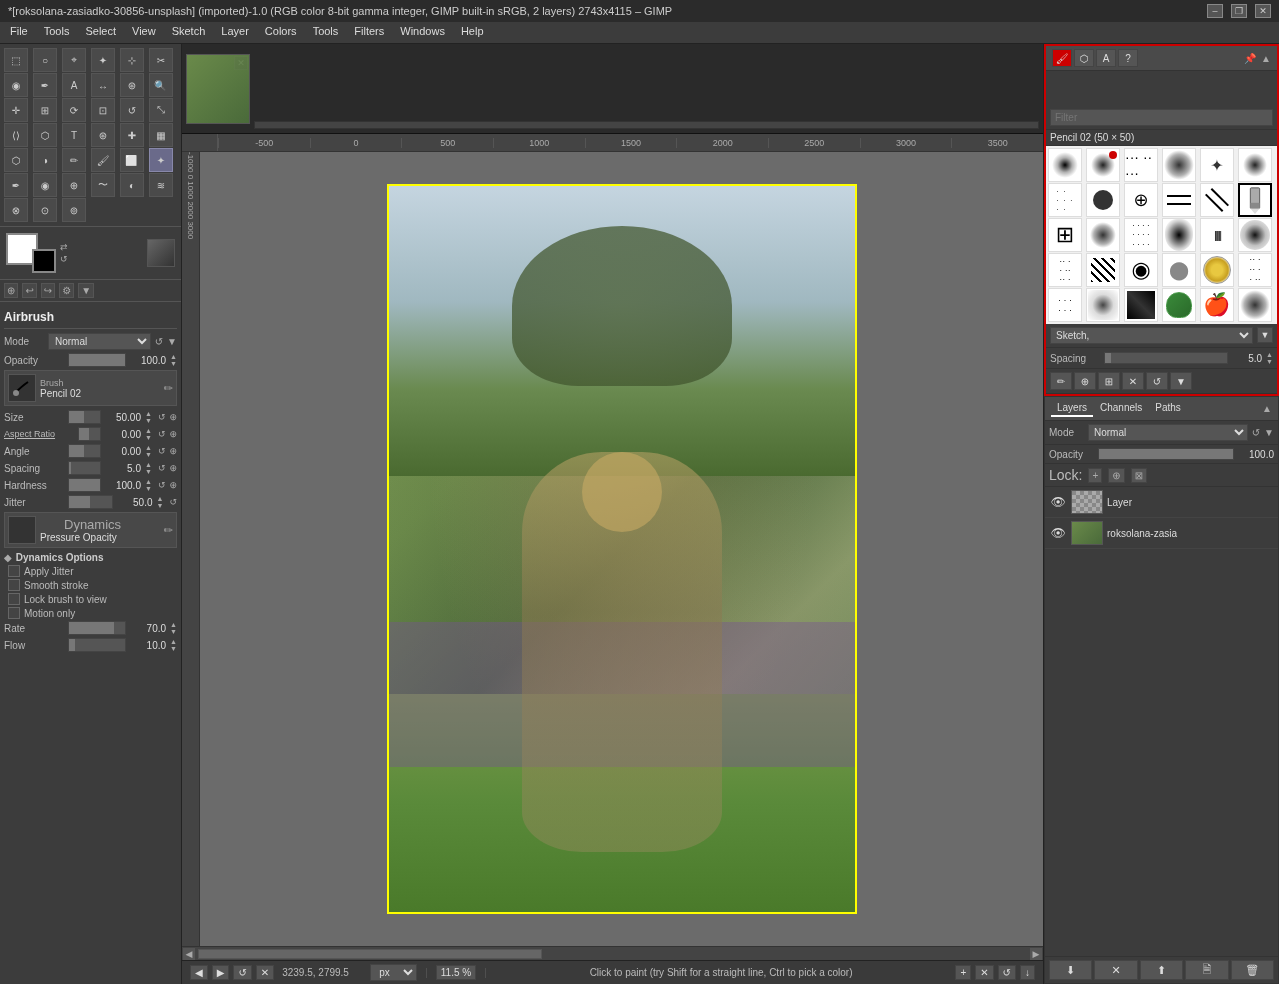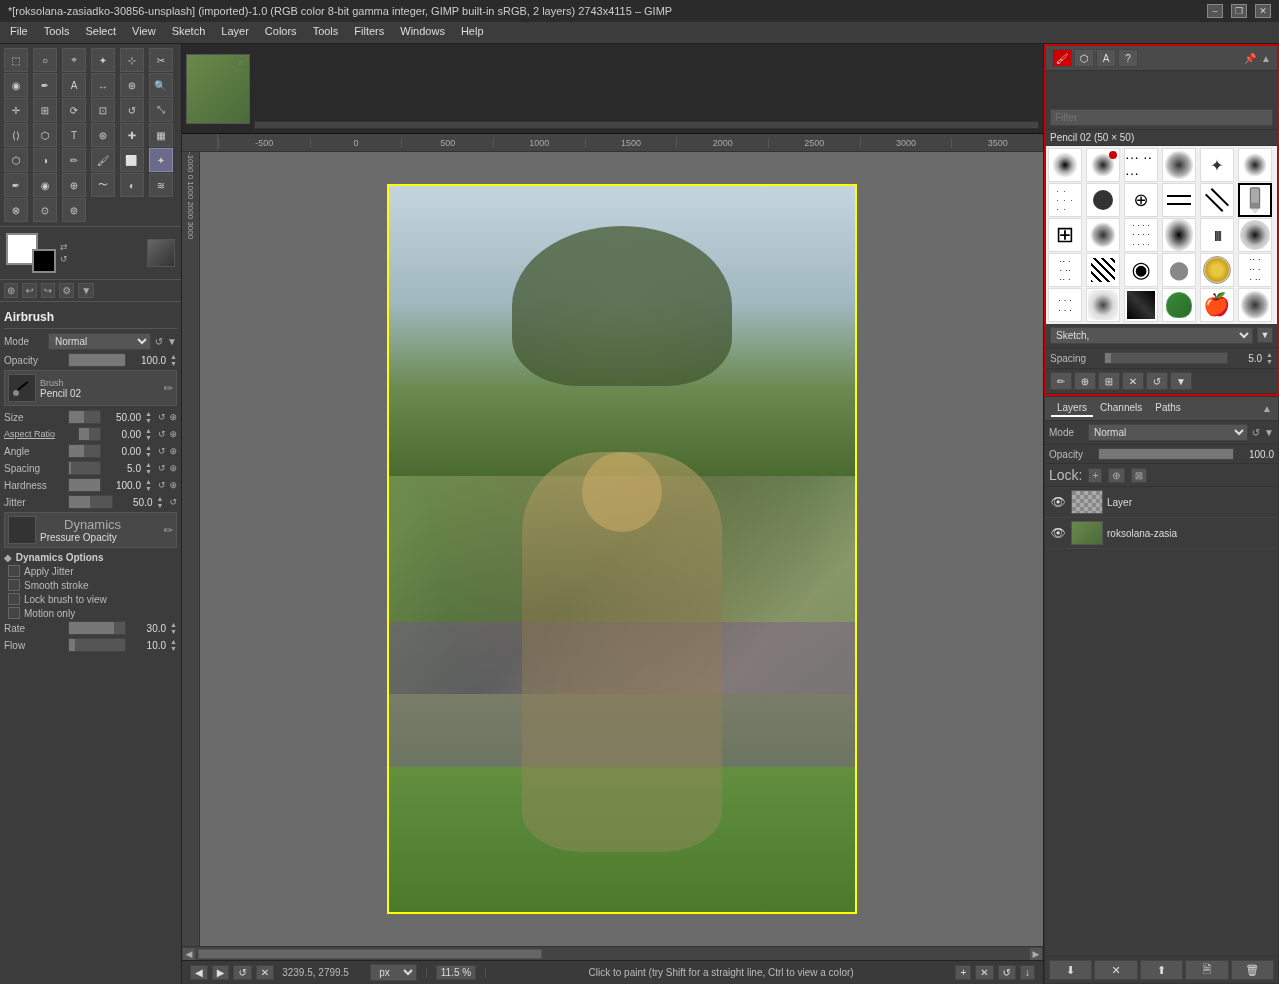--- a/index.html
+++ b/index.html
@@ -815,21 +815,21 @@
       <div class="check-row">
         <div class="check-box"></div>
         <span class="check-label">Motion only</span>
       </div>
 
       <div class="option-row">
         <span class="option-label">Rate</span>
         <div class="option-slider">
           <div class="option-slider-fill" style="width:80%;"></div>
         </div>
-        <span class="option-value">30.0</span>
+        <span class="option-value">70.0</span>
         <div class="option-arrows">
             <span>▲</span>
             <span>▼</span>
           </div>
       </div>
 
       <div class="option-row">
         <span class="option-label">Flow</span>
         <div class="option-slider">
           <div class="option-slider-fill" style="width:10%;"></div>
@@ -905,21 +905,21 @@
         <div class="status-nav-btn">✕</div>
       </div>
       <span class="status-coords">3239.5, 2799.5</span>
       <select class="status-unit">
         <option>px</option>
         <option>mm</option>
       </select>
       <span style="color:#555;">|</span>
       <span class="status-zoom">11.5 %</span>
       <span style="color:#555;">|</span>
-      <span class="status-hint">Click to paint (try Shift for a straight line, Ctrl to view a color)</span>
+      <span class="status-hint">Click to paint (try Shift for a straight line, Ctrl to pick a color)</span>
       <div class="status-nav">
         <div class="status-nav-btn">+</div>
         <div class="status-nav-btn">✕</div>
         <div class="status-nav-btn">↺</div>
         <div class="status-nav-btn">↓</div>
       </div>
     </div>
   </div>
 
   <div class="right-panel">

